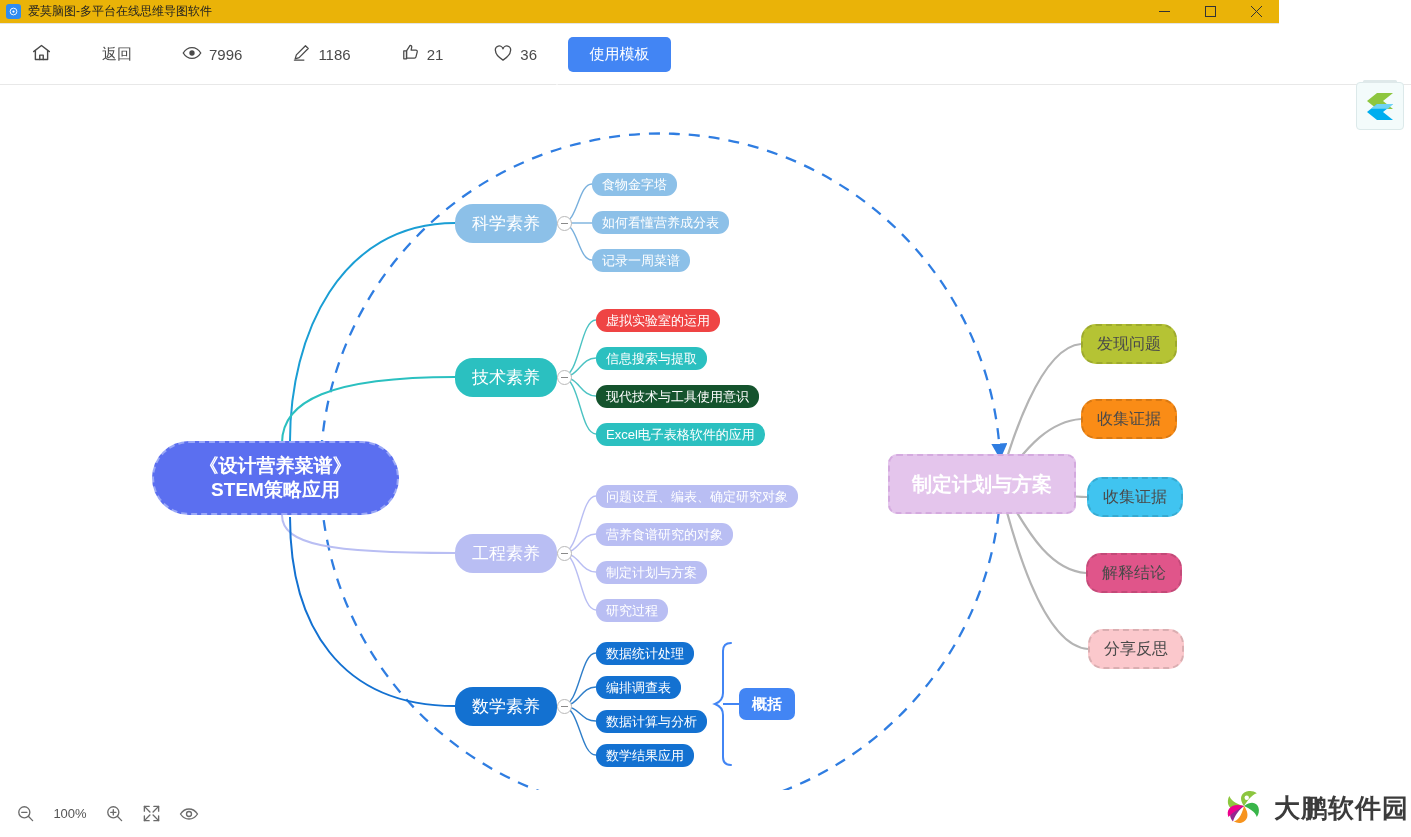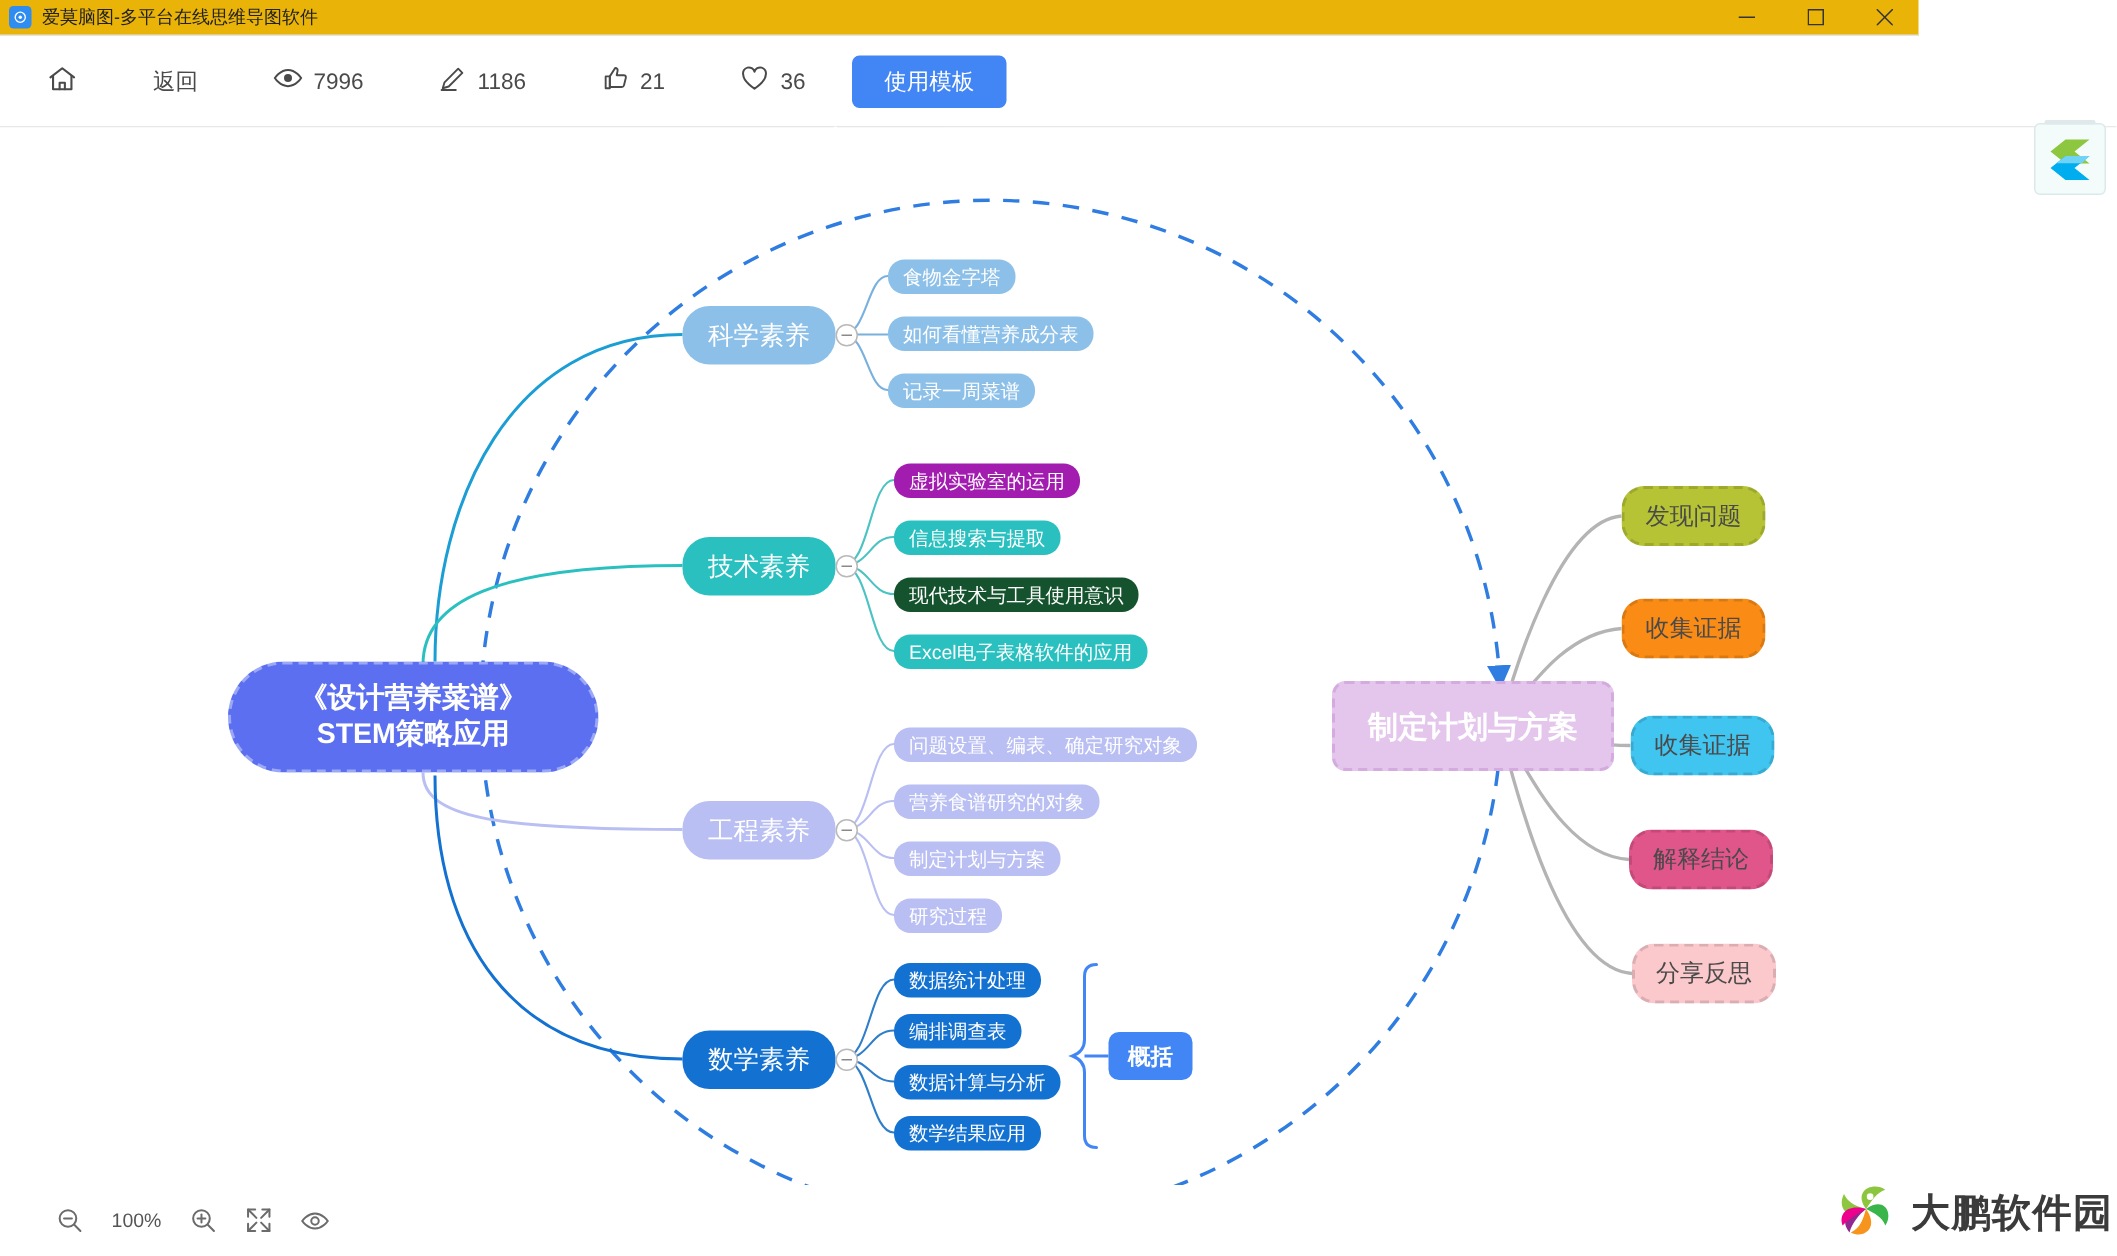--- a/index.html
+++ b/index.html
@@ -104,21 +104,21 @@
   .toggle {
     position:absolute; width:15px; height:15px; border-radius:50%;
     background:#fff; border:1px solid #b9b9b9;
     display:flex; align-items:center; justify-content:center; cursor:pointer;
   }
   .toggle i { display:block; width:7px; height:1px; background:#8a8a8a; }
 
   
   .bottombar {
     position:absolute; left:0; top:790px; width:1411px; height:47px;
-    background:#fff; display:flex; align-items:center; gap:18px; padding-left:37px;
+    background:#fff; display:flex; align-items:center; gap:18px; padding-left:16px;
   }
   .bb-icon { color:#6b6b6b; cursor:pointer; display:flex; align-items:center; }
   .bb-zoom { font-size:13px; color:#555; width:34px; text-align:center; }
 
   .watermark {
     position:absolute; left:1222px; top:784px;
     display:flex; align-items:center; gap:8px;justify-content:flex-end;
   }
   .wm-text { font-size:26px; font-weight:bold; color:#3b3b3b; letter-spacing:1px; }
 
@@ -299,21 +299,21 @@
         <i></i>
       </div>
     <div class="node sub" style="left:592px; top:88px; background:#8cc0e8;">食物金字塔</div>
     <div class="node sub" style="left:592px; top:126px; background:#8cc0e8;">如何看懂营养成分表</div>
     <div class="node sub" style="left:592px; top:164px; background:#8cc0e8;">记录一周菜谱</div>
 
     <div class="node main" style="left:455px; top:273px; background:#2bc0c0;">技术素养</div>
     <div class="toggle" style="left:557px; top:285px;">
         <i></i>
       </div>
-    <div class="node sub" style="left:596px; top:224px; background:#a21caf;">虚拟实验室的运用</div>
+    <div class="node sub" style="left:596px; top:224px; background:#ef4444;">虚拟实验室的运用</div>
     <div class="node sub" style="left:596px; top:262px; background:#2bc0c0;">信息搜索与提取</div>
     <div class="node sub" style="left:596px; top:300px; background:#14532d;">现代技术与工具使用意识</div>
     <div class="node sub" style="left:596px; top:338px; background:#2bc0c0;">Excel电子表格软件的应用</div>
 
     <div class="node main" style="left:455px; top:449px; background:#b9bef3;">工程素养</div>
     <div class="toggle" style="left:557px; top:461px;">
         <i></i>
       </div>
     <div class="node sub" style="left:596px; top:400px; background:#b9bef3;">问题设置、编表、确定研究对象</div>
     <div class="node sub" style="left:596px; top:438px; background:#b9bef3;">营养食谱研究的对象</div>

